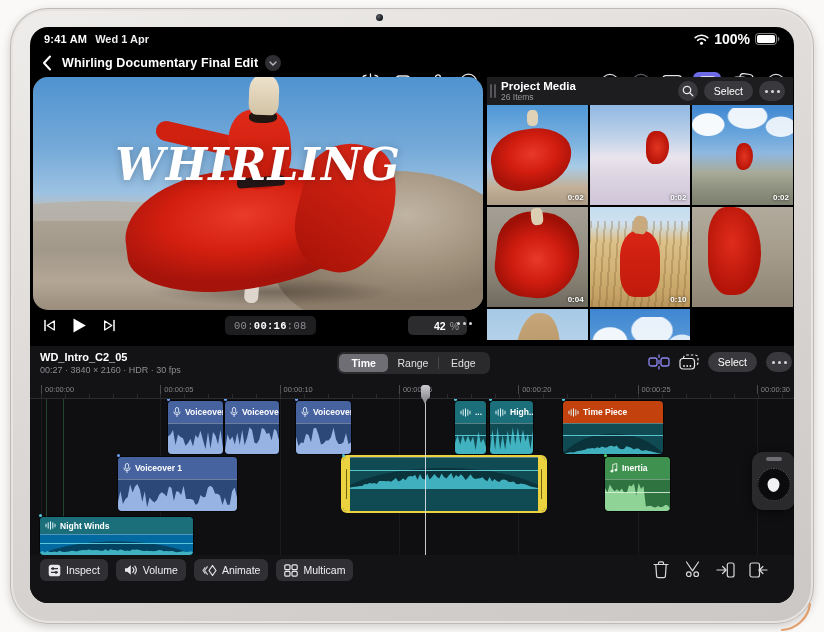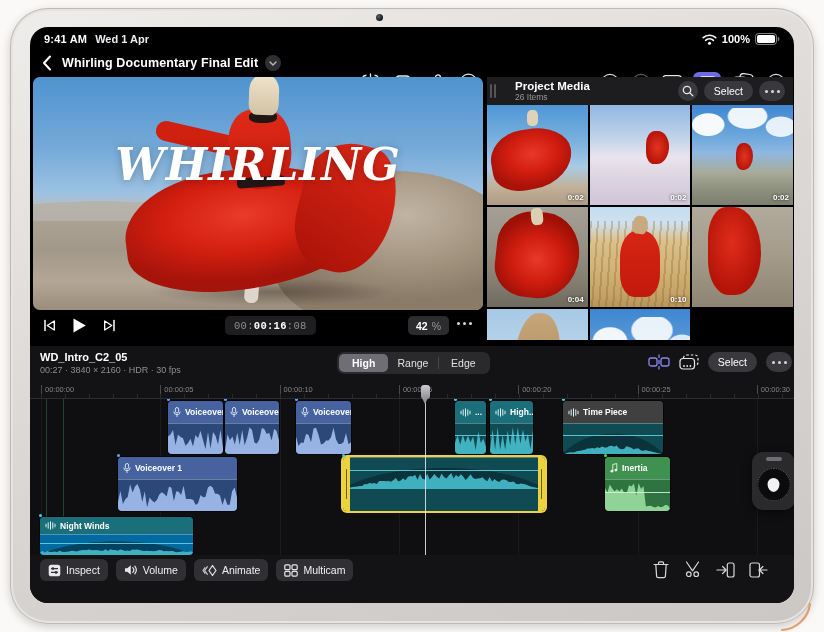--- a/index.html
+++ b/index.html
@@ -12,34 +12,34 @@
   .screen{position:absolute;left:20px;top:19px;width:764px;height:576px;border-radius:18px;
     background:#000;overflow:hidden;color:#fff;}
   .screen *{box-sizing:border-box;}
   svg{display:block;}
   
   .statusbar{position:absolute;left:0;top:2px;width:100%;height:20px;display:flex;align-items:center;
     padding:0 14px;font-size:11px;}
   .sb-time{font-weight:700;letter-spacing:.2px;}
   .sb-date{margin-left:8px;font-weight:600;color:#ececf0;}
   .sb-right{margin-left:auto;display:flex;align-items:center;gap:5px;}
-  .sb-batt-pct{font-size:11px;font-weight:600;}
+  .sb-batt-pct{font-size:14px;font-weight:600;}
   
   .topbar{position:absolute;left:0;top:22px;width:100%;height:28px;display:flex;align-items:center;padding:0 12px;}
   .back-btn{display:flex;align-items:center;margin-right:10px;cursor:default;}
   .doc-title{font-size:12.5px;font-weight:700;letter-spacing:.1px;}
   .chev-circle{margin-left:7px;width:16px;height:16px;border-radius:50%;background:#2f2f33;
     display:flex;align-items:center;justify-content:center;}
   .center-icons{position:absolute;left:331px;top:46px;display:flex;gap:15px;align-items:center;}
   .right-icons{position:absolute;right:8px;top:45px;display:flex;gap:11px;align-items:center;}
   .icon-btn{display:flex;align-items:center;justify-content:center;position:relative;}
   .photo-active{width:28px;height:21px;background:#6c6ae4;border-radius:6px;}
   .badge-dot{position:absolute;right:-1px;bottom:-1px;width:6px;height:6px;border-radius:50%;background:#7c5ff0;}
   
-  .viewer{position:absolute;left:3px;top:50px;width:450px;height:233px;border-radius:7px;overflow:hidden;background:#333;}
+  .viewer{position:absolute;left:3px;top:50px;width:450px;height:233px;border-radius:15px;overflow:hidden;background:#333;}
   .scene{position:absolute;inset:0;
     background:linear-gradient(180deg,#4f93d0 0%,#74a9d8 30%,#9dc2e2 50%,#b4bfc4 55%,#aba294 62%,#a2988a 74%,#b3a695 88%,#9a8d7c 100%);}
   .ridge{position:absolute;left:0;top:116px;width:100%;height:28px;opacity:.9;
     background:radial-gradient(40% 100% at 15% 100%,#b6b2aa 0 70%,transparent 71%),
                radial-gradient(34% 90% at 50% 100%,#aaa59b 0 70%,transparent 71%),
                radial-gradient(45% 100% at 85% 100%,#b2aca0 0 70%,transparent 71%);}
   .mound{position:absolute;right:-34px;top:94px;width:244px;height:156px;border-radius:50% 50% 40% 40%;
     background:radial-gradient(60% 55% at 55% 28%,#c0b4a2 0%,#a2937f 60%,#8a7b68 100%);}
   .gshadow{position:absolute;left:118px;bottom:4px;width:244px;height:28px;
     background:radial-gradient(closest-side,rgba(40,30,25,.40),transparent);}
@@ -62,30 +62,30 @@
   .v-sub{position:absolute;left:0;right:0;top:126px;text-align:center;color:#f4f4f6;font-size:13.5px;font-weight:500;
     text-shadow:0 1px 5px rgba(0,0,0,.35);}
   
   .transport{position:absolute;left:3px;top:284px;width:450px;height:29px;}
   .tr-left{position:absolute;left:10px;top:0;height:100%;display:flex;align-items:center;gap:16px;}
   .tc-pill{position:absolute;left:192px;top:5px;height:19px;padding:0 9px;background:#1e1e20;border-radius:5px;
     display:flex;align-items:center;font-family:"Liberation Mono",monospace;font-size:10.5px;letter-spacing:.3px;}
   .tc-dim{color:#8e8e93;} .tc-bright{color:#fff;font-weight:700;}
   .zoom-pill{position:absolute;left:375px;top:5px;height:19px;padding:0 8px;background:#2c2c2e;border-radius:5px;
     display:flex;align-items:center;gap:4px;font-size:10.5px;}
-  .zoom-val{color:#fff;font-weight:600;} .zoom-unit{color:#98989d;}
+  .zoom-val{color:#fff;font-weight:600;margin-left:18px;} .zoom-unit{color:#98989d;}
   .dots3{display:flex;gap:3px;align-items:center;}
   .dots3 i{width:3px;height:3px;border-radius:50%;background:#d8d8dc;}
   .tr-more{position:absolute;left:424px;top:11px;}
   
   .media-panel{position:absolute;left:457px;top:50px;width:306px;height:263px;background:#0a0a0b;}
   .mp-header{position:absolute;left:0;top:0;width:100%;height:28px;background:#1d1d1f;display:flex;align-items:center;padding:0 8px 0 10px;}
   .mp-grip{position:absolute;left:3px;top:7px;display:flex;gap:2px;}
   .mp-grip i{width:2px;height:14px;background:#55555a;border-radius:1px;}
-  .mp-titles{margin-left:18px;line-height:1.1;}
+  .mp-titles{margin-left:4px;line-height:1.1;}
   .mp-title{font-size:11.5px;font-weight:700;}
   .mp-count{font-size:8.5px;color:#98989d;}
   .mp-actions{margin-left:auto;display:flex;align-items:center;gap:6px;}
   .circle-btn{width:20px;height:20px;border-radius:50%;background:#39393d;display:flex;align-items:center;justify-content:center;}
   .pill-btn{height:20px;padding:0 10px;border-radius:11px;background:#39393d;display:flex;align-items:center;font-size:10.5px;font-weight:500;color:#fff;}
   .pill-more{height:20px;width:26px;border-radius:11px;background:#39393d;display:flex;align-items:center;justify-content:center;}
   .mp-grid{position:absolute;left:0;top:28px;width:100%;height:235px;display:grid;grid-template-columns:1fr 1fr 1fr;
     grid-auto-rows:100px;gap:2px;overflow:hidden;background:#000;}
   .cell{position:relative;overflow:hidden;}
   .fig{position:absolute;display:block;}
@@ -407,21 +407,21 @@
               <i class="fig"></i>
             </div>
           </div>
       </div>
 
       <div class="tl-section">
         <div class="tl-header">
           <div class="tl-name">WD_Intro_C2_05</div>
           <div class="tl-meta">00:27 · 3840 × 2160 · HDR · 30 fps</div>
           <div class="seg">
-            <span class="seg-item active">High</span>
+            <span class="seg-item active">Time</span>
             <span class="seg-item">Range</span>
             <span class="seg-sep"></span>
             <span class="seg-item">Edge</span>
           </div>
           <div class="tl-right">
             <span>
               <svg width="22" height="16" viewBox="0 0 22 16">
                   <rect x="1" y="4" width="8" height="8" rx="2" stroke="#8a86f0" fill="none" stroke-width="1.3"></rect>
                   <rect x="13" y="4" width="8" height="8" rx="2" stroke="#8a86f0" fill="none" stroke-width="1.3"></rect>
                   <path d="M11 1 v2.4 M11 12.6 v2.4 M11 6.4 v3.2" stroke="#8a86f0" stroke-width="1.3" stroke-linecap="round"></path>
@@ -543,21 +543,21 @@
               </div>
               <div class="clip-body" style="height: 30px;">
                 <svg width="43" height="30" viewBox="0 0 43 30" preserveAspectRatio="none">
                   <path d="M0,30 L0.0,25.8 L2.5,5.6 L5.1,25.8 L7.6,3.0 L10.1,25.7 L12.6,10.8 L15.2,25.7 L17.7,6.5 L20.2,21.6 L22.8,3.2 L25.3,20.6 L27.8,3.4 L30.4,19.8 L32.9,5.4 L35.4,17.6 L37.9,10.0 L40.5,25.1 L43.0,5.5 L43,30 Z" fill="#43b7c6" opacity="0.95"></path>
                 </svg>
                 <i class="vol-line" style="top: 11px; background: rgb(98, 210, 222);"></i>
               </div>
             </div>
             <i class="mkdot" style="left: 459px; top: -1px; background: rgb(79, 198, 224); position: absolute;"></i>
             <div class="clip" style="left: 533px; top: 2px; width: 100px; height: 53px; background: rgb(16, 75, 84);">
-              <div class="clip-head" style="height: 22px; background: #404040;">
+              <div class="clip-head" style="height: 22px; background: #c2410c;">
                 <span style="flex:0 0 auto;display:flex">
                   <svg width="11" height="9" viewBox="0 0 11 9">
                     <path d="M1 3.2 v2.6 M3.2 1.8 v5.4 M5.5 0.8 v7.4 M7.8 1.8 v5.4 M10 3.2 v2.6" stroke="#dff4f6" stroke-width="1" stroke-linecap="round"></path>
                   </svg>
                 </span>
                 <span>Time Piece</span>
               </div>
               <div class="clip-body" style="height: 30px;">
                 <svg width="100" height="30" viewBox="0 0 100 30" preserveAspectRatio="none">
                   <path d="M0,30 C 22,3 78,3 100,30 Z" fill="rgba(3,28,34,.5)"></path>

